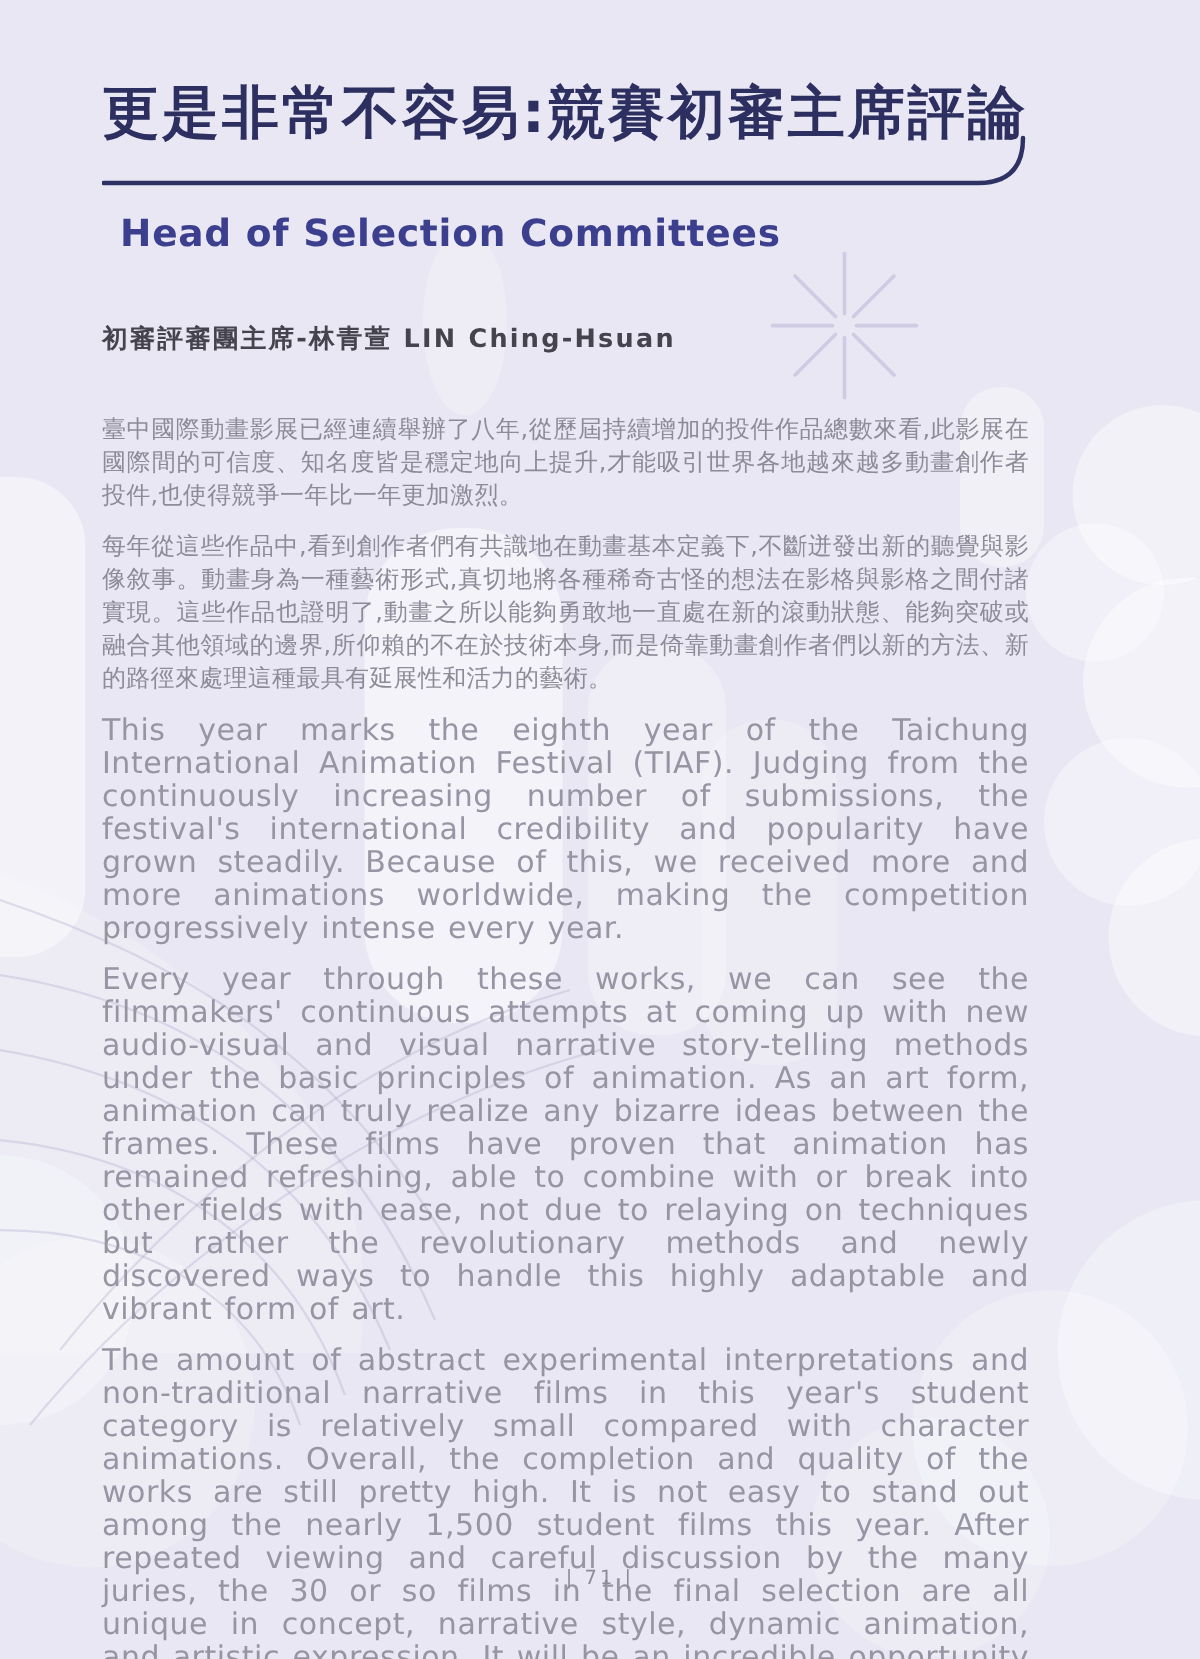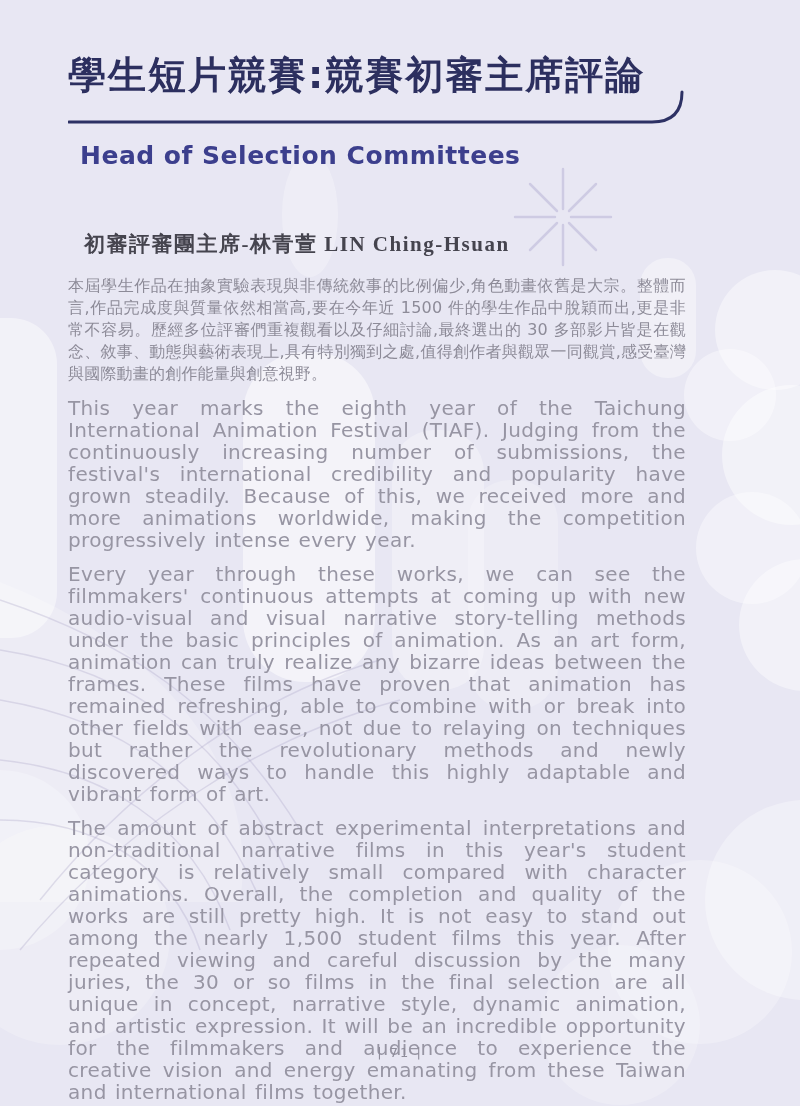--- a/index.html
+++ b/index.html
@@ -20,23 +20,23 @@
     font-size:38px;font-weight:700;letter-spacing:2px;line-height:1.25;
     color:var(--title);white-space:nowrap;
   }
   .title-underline{position:absolute;left:0;top:86px;width:622px;height:42px;}
   .page-subtitle{
     position:absolute;left:0;top:129px;margin:12px;
     font-size:25px;font-weight:700;letter-spacing:0.5px;
     color:var(--subtitle);white-space:nowrap;
   }
   .jury-heading{
-    position:absolute;left:0;top:214px;margin:16px;
-    font-size:21px;font-weight:700;letter-spacing:1.5px;
-    color:var(--heading);white-space:nowrap;font-family:Liberation Serif, serif;
+    position:absolute;left:0;top:214px;margin:0;
+    font-size:17px;font-weight:700;letter-spacing:1.5px;
+    color:var(--heading);white-space:nowrap;
   }
   .body-text{position:absolute;left:0;top:275px;width:618px;}
   .body-text p{margin:0 0 12px 0;text-align:justify;}
   .para-zh{
     font-size:16px;line-height:22px;letter-spacing:0.2px;
     color:var(--body_zh);
   }
   .para-en{
     font-size:20px;line-height:22px;letter-spacing:0.35px;word-spacing:1.5px;
     color:var(--body_en);
@@ -87,31 +87,32 @@
     <line x1="515" y1="217" x2="555" y2="217"></line>
     <line x1="571" y1="217" x2="611" y2="217"></line>
     <line x1="530" y1="184" x2="557" y2="211"></line>
     <line x1="569" y1="223" x2="596" y2="250"></line>
     <line x1="596" y1="184" x2="569" y2="211"></line>
     <line x1="557" y1="223" x2="530" y2="250"></line>
   </g>
 </svg>
 
 <div class="content">
-  <h1 class="page-title">學生短片競賽:競賽初審主席評論</h1>
+  <h1 class="page-title">更是非常不容易:競賽初審主席評論</h1>
 
   <svg class="title-underline" viewBox="0 0 622 42" aria-hidden="true">
     <path d="M1,36 L584,36 Q614,36 614,6" fill="none" stroke="#2d3164" stroke-width="3" stroke-linecap="round"></path>
   </svg>
 
   <h2 class="page-subtitle">Head of Selection Committees</h2>
 
   <h3 class="jury-heading">初審評審團主席-林青萱 LIN Ching-Hsuan</h3>
 
   <div class="body-text">
-    <p class="para-zh">本屆學生作品在抽象實驗表現與非傳統敘事的比例偏少,角色動畫依舊是大宗。整體而言,作品完成度與質量依然相當高,要在今年近 1500 件的學生作品中脫穎而出,更是非常不容易。歷經多位評審們重複觀看以及仔細討論,最終選出的 30 多部影片皆是在觀念、敘事、動態與藝術表現上,具有特別獨到之處,值得創作者與觀眾一同觀賞,感受臺灣與國際動畫的創作能量與創意視野。</p>
+    <p class="para-zh">臺中國際動畫影展已經連續舉辦了八年,從歷屆持續增加的投件作品總數來看,此影展在國際間的可信度、知名度皆是穩定地向上提升,才能吸引世界各地越來越多動畫創作者投件,也使得競爭一年比一年更加激烈。</p>
+    <p class="para-zh">每年從這些作品中,看到創作者們有共識地在動畫基本定義下,不斷迸發出新的聽覺與影像敘事。動畫身為一種藝術形式,真切地將各種稀奇古怪的想法在影格與影格之間付諸實現。這些作品也證明了,動畫之所以能夠勇敢地一直處在新的滾動狀態、能夠突破或融合其他領域的邊界,所仰賴的不在於技術本身,而是倚靠動畫創作者們以新的方法、新的路徑來處理這種最具有延展性和活力的藝術。</p>
     <p class="para-en">This year marks the eighth year of the Taichung International Animation Festival (TIAF). Judging from the continuously increasing number of submissions, the festival's international credibility and popularity have grown steadily. Because of this, we received more and more animations worldwide, making the competition progressively intense every year.</p>
     <p class="para-en">Every year through these works, we can see the filmmakers' continuous attempts at coming up with new audio-visual and visual narrative story-telling methods under the basic principles of animation. As an art form, animation can truly realize any bizarre ideas between the frames. These films have proven that animation has remained refreshing, able to combine with or break into other fields with ease, not due to relaying on techniques but rather the revolutionary methods and newly discovered ways to handle this highly adaptable and vibrant form of art.</p>
     <p class="para-en">The amount of abstract experimental interpretations and non-traditional narrative films in this year's student category is relatively small compared with character animations. Overall, the completion and quality of the works are still pretty high. It is not easy to stand out among the nearly 1,500 student films this year. After repeated viewing and careful discussion by the many juries, the 30 or so films in the final selection are all unique in concept, narrative style, dynamic animation, and artistic expression. It will be an incredible opportunity for the filmmakers and audience to experience the creative vision and energy emanating from these Taiwan and international films together.</p>
   </div>
 </div>
 
 <div class="page-number">| 71 |</div>
 
 </body></html>

